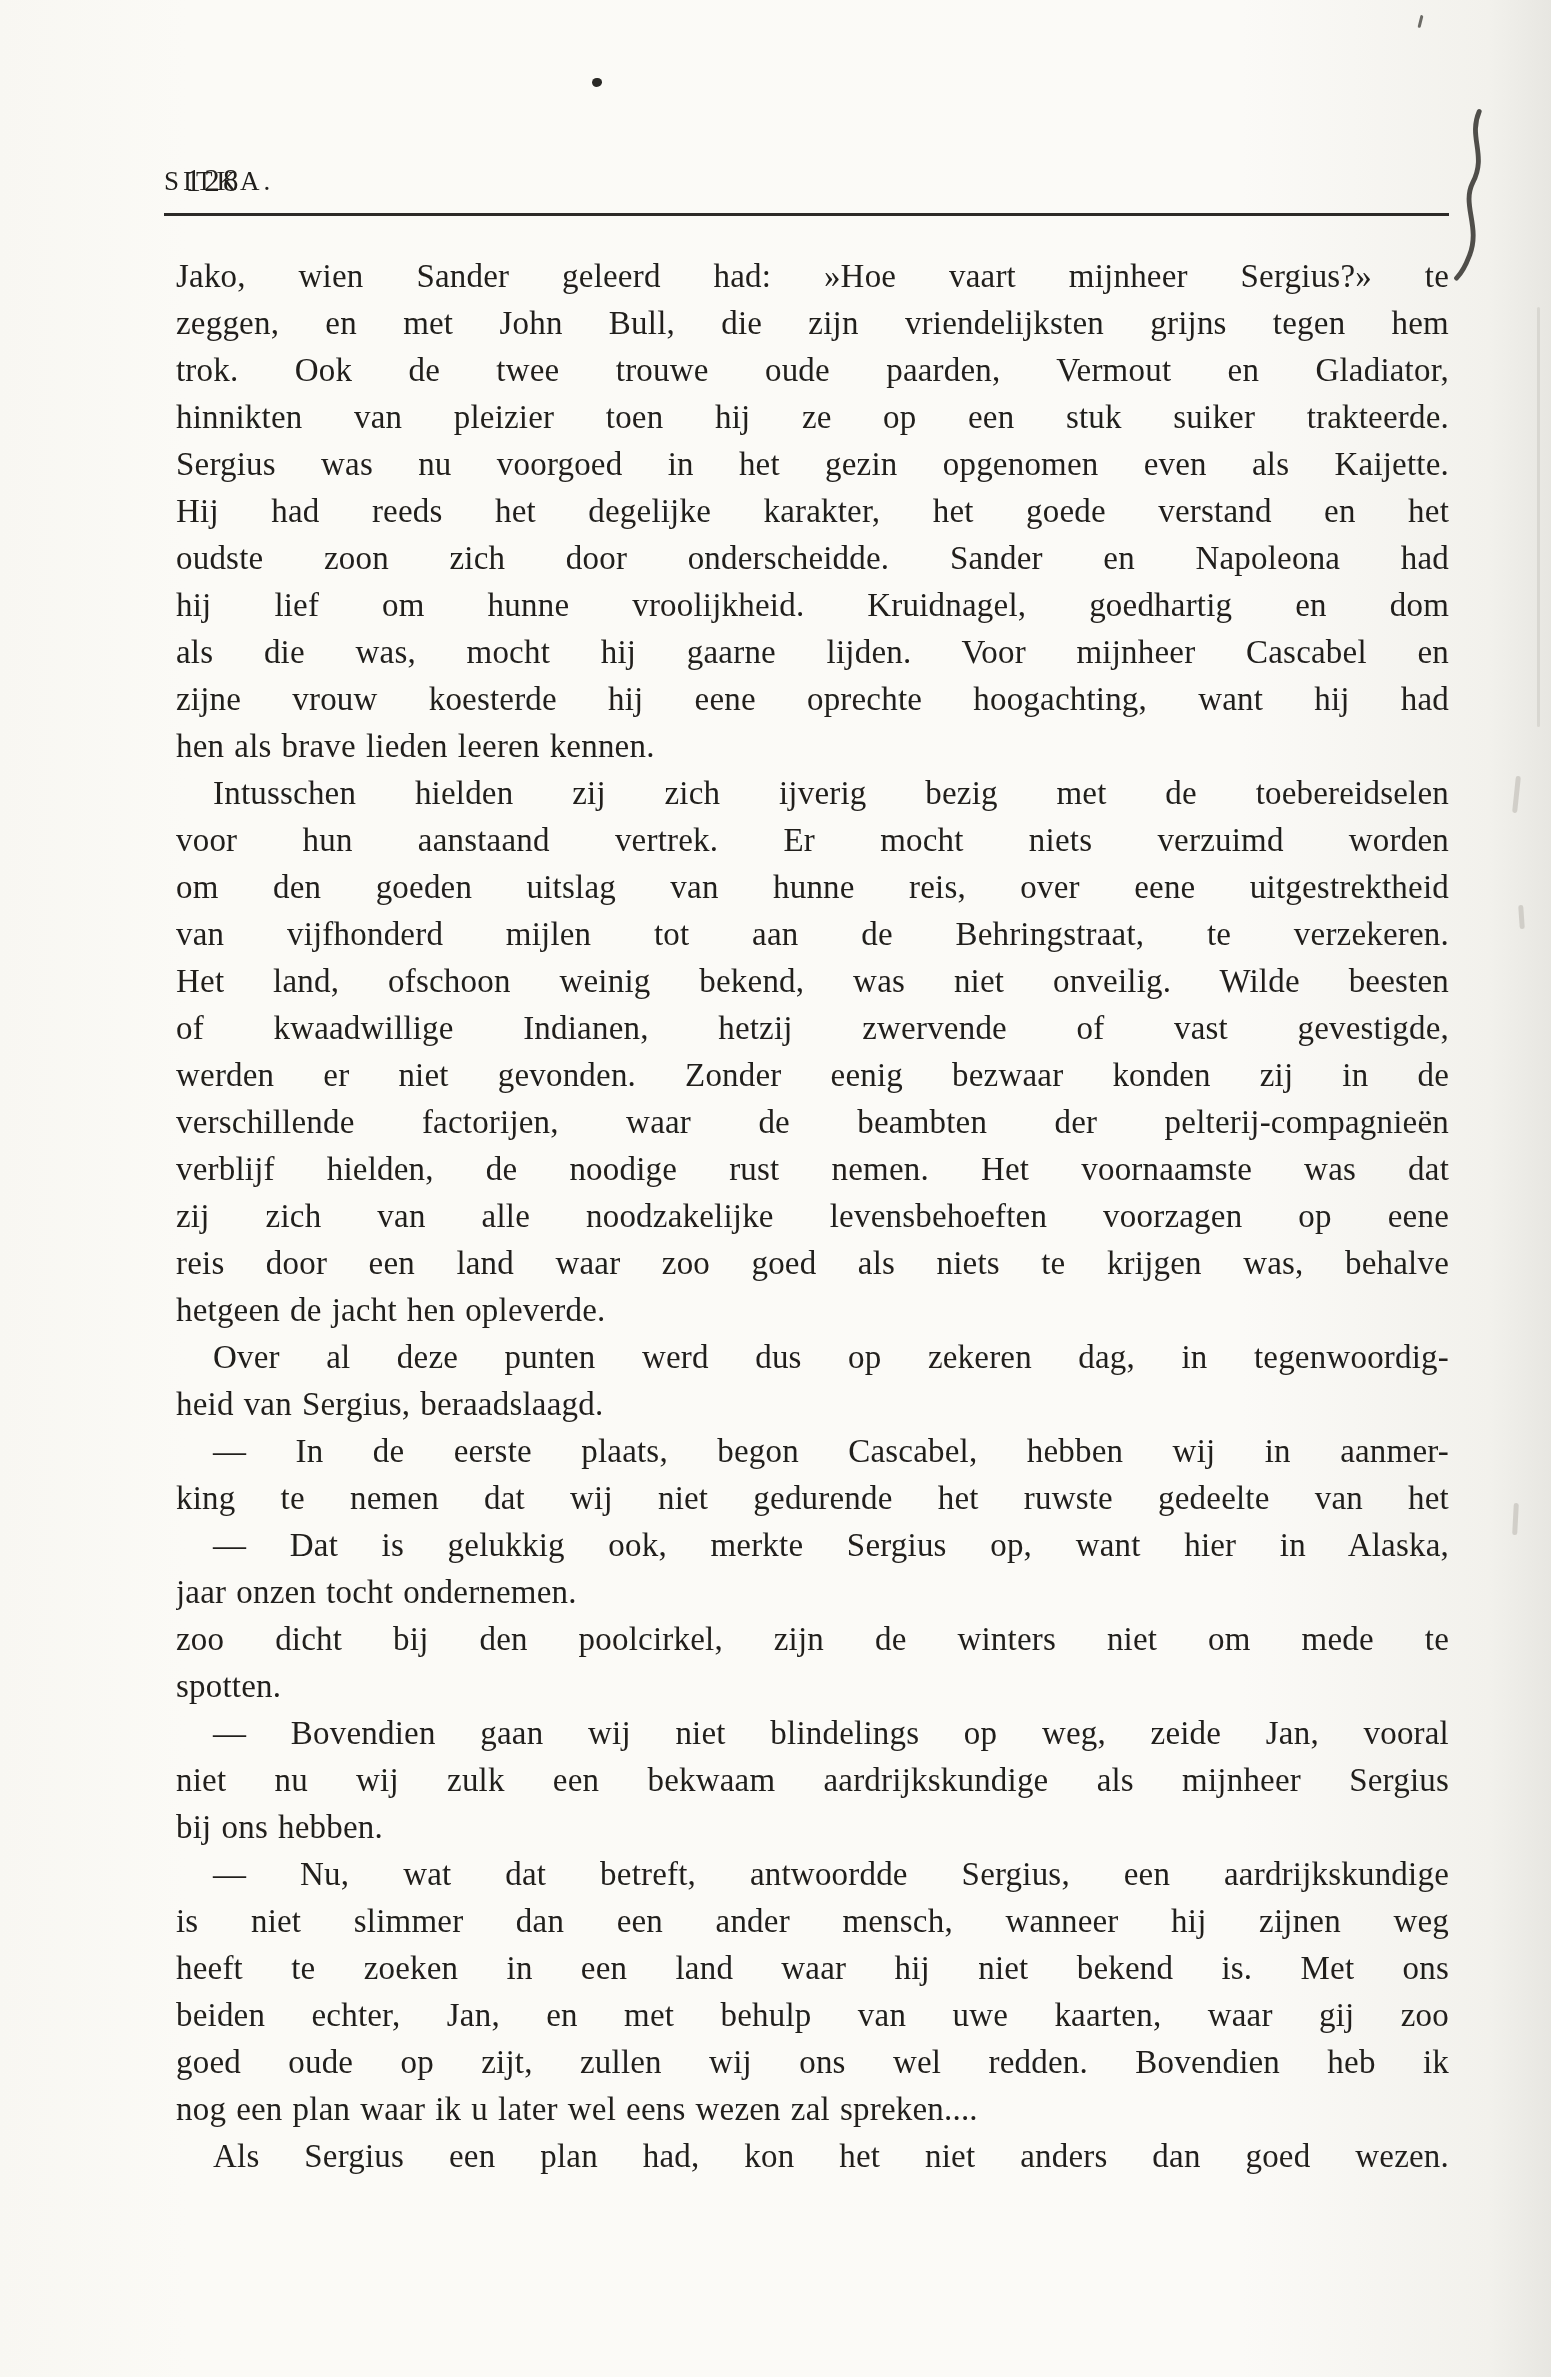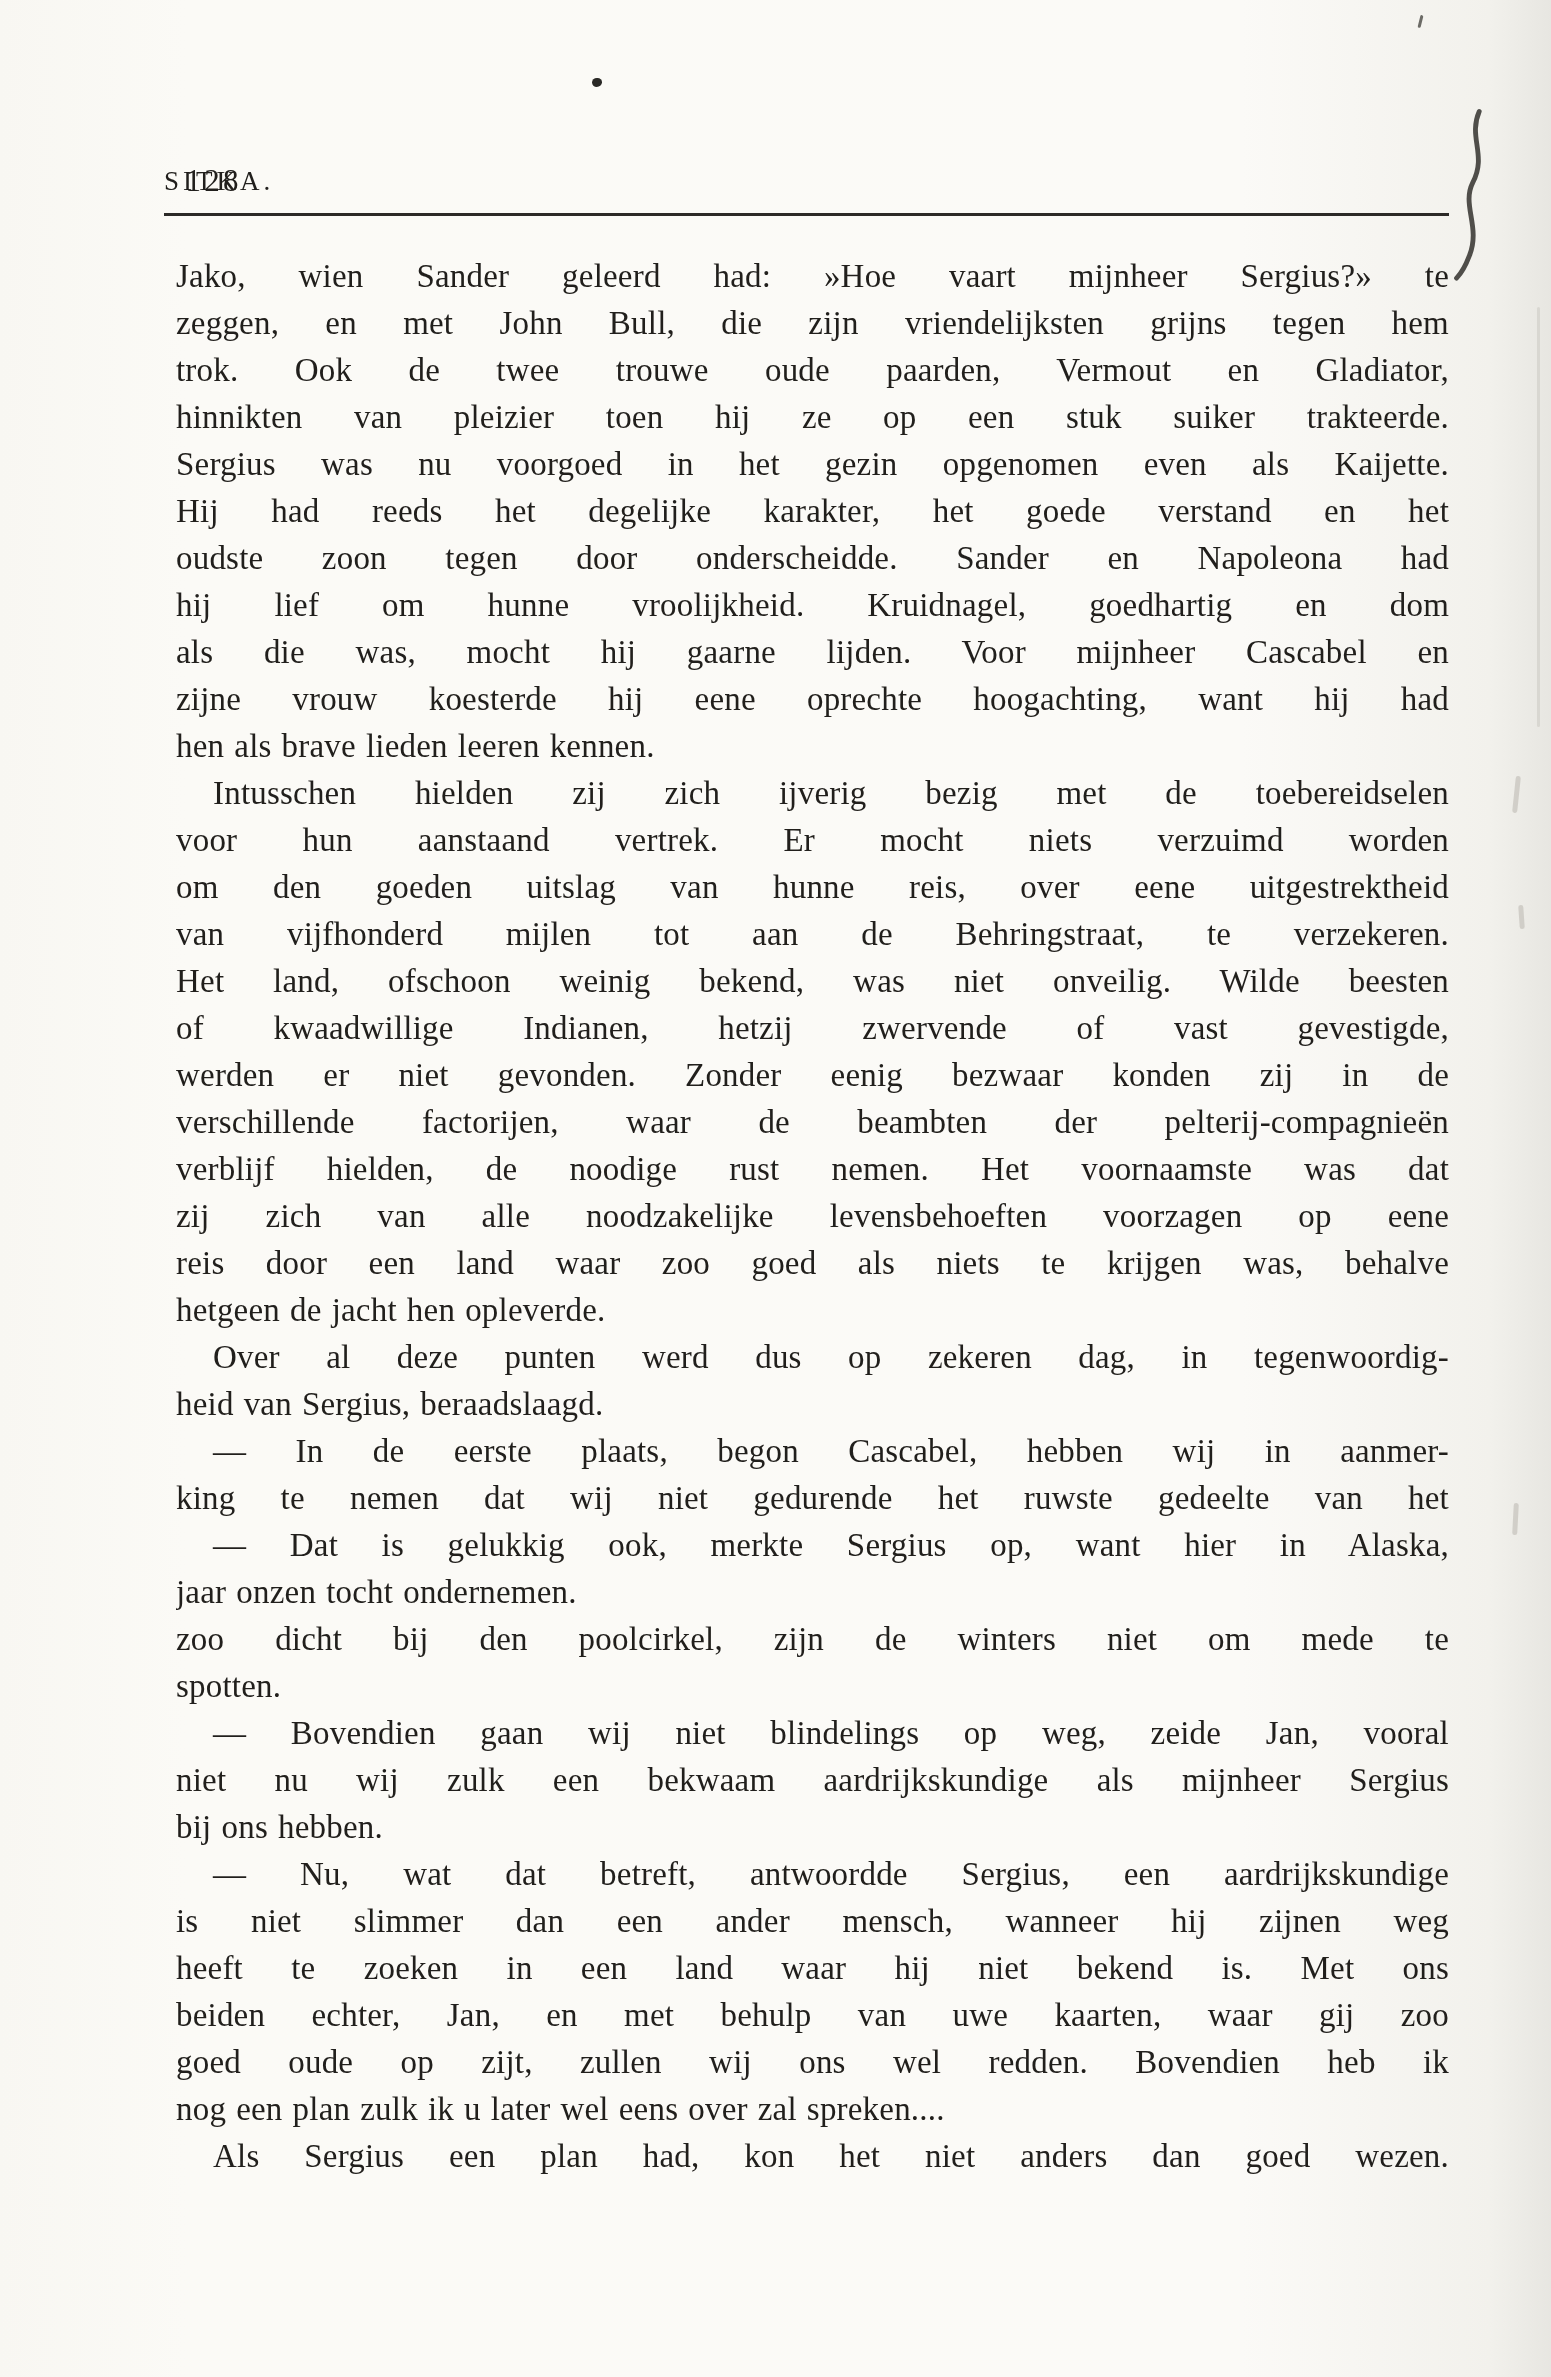--- a/index.html
+++ b/index.html
@@ -106,21 +106,21 @@
     </div>
     <div class="header-rule"></div>
 
     <div class="bodytext">
       <div class="line">Jako, wien Sander geleerd had: »Hoe vaart mijnheer Sergius?» te</div>
       <div class="line">zeggen, en met John Bull, die zijn vriendelijksten grijns tegen hem</div>
       <div class="line">trok. Ook de twee trouwe oude paarden, Vermout en Gladiator,</div>
       <div class="line">hinnikten van pleizier toen hij ze op een stuk suiker trakteerde.</div>
       <div class="line">Sergius was nu voorgoed in het gezin opgenomen even als Kaijette.</div>
       <div class="line">Hij had reeds het degelijke karakter, het goede verstand en het</div>
-      <div class="line">oudste zoon tegen door onderscheidde. Sander en Napoleona had</div>
+      <div class="line">oudste zoon zich door onderscheidde. Sander en Napoleona had</div>
       <div class="line">hij lief om hunne vroolijkheid. Kruidnagel, goedhartig en dom</div>
       <div class="line">als die was, mocht hij gaarne lijden. Voor mijnheer Cascabel en</div>
       <div class="line">zijne vrouw koesterde hij eene oprechte hoogachting, want hij had</div>
       <div class="line last">hen als brave lieden leeren kennen.</div>
       <div class="line indent">Intusschen hielden zij zich ijverig bezig met de toebereidselen</div>
       <div class="line">voor hun aanstaand vertrek. Er mocht niets verzuimd worden</div>
       <div class="line">om den goeden uitslag van hunne reis, over eene uitgestrektheid</div>
       <div class="line">van vijfhonderd mijlen tot aan de Behringstraat, te verzekeren.</div>
       <div class="line">Het land, ofschoon weinig bekend, was niet onveilig. Wilde beesten</div>
       <div class="line">of kwaadwillige Indianen, hetzij zwervende of vast gevestigde,</div>
@@ -139,19 +139,19 @@
       <div class="line">zoo dicht bij den poolcirkel, zijn de winters niet om mede te</div>
       <div class="line last">spotten.</div>
       <div class="line indent">— Bovendien gaan wij niet blindelings op weg, zeide Jan, vooral</div>
       <div class="line">niet nu wij zulk een bekwaam aardrijkskundige als mijnheer Sergius</div>
       <div class="line last">bij ons hebben.</div>
       <div class="line indent">— Nu, wat dat betreft, antwoordde Sergius, een aardrijkskundige</div>
       <div class="line">is niet slimmer dan een ander mensch, wanneer hij zijnen weg</div>
       <div class="line">heeft te zoeken in een land waar hij niet bekend is. Met ons</div>
       <div class="line">beiden echter, Jan, en met behulp van uwe kaarten, waar gij zoo</div>
       <div class="line">goed oude op zijt, zullen wij ons wel redden. Bovendien heb ik</div>
-      <div class="line last">nog een plan zulk ik u later wel eens over zal spreken....</div>
+      <div class="line last">nog een plan waar ik u later wel eens wezen zal spreken....</div>
       <div class="line indent">Als Sergius een plan had, kon het niet anders dan goed wezen.</div>
     </div>
 
   </div>
 </div>
 
 
 </body></html>

